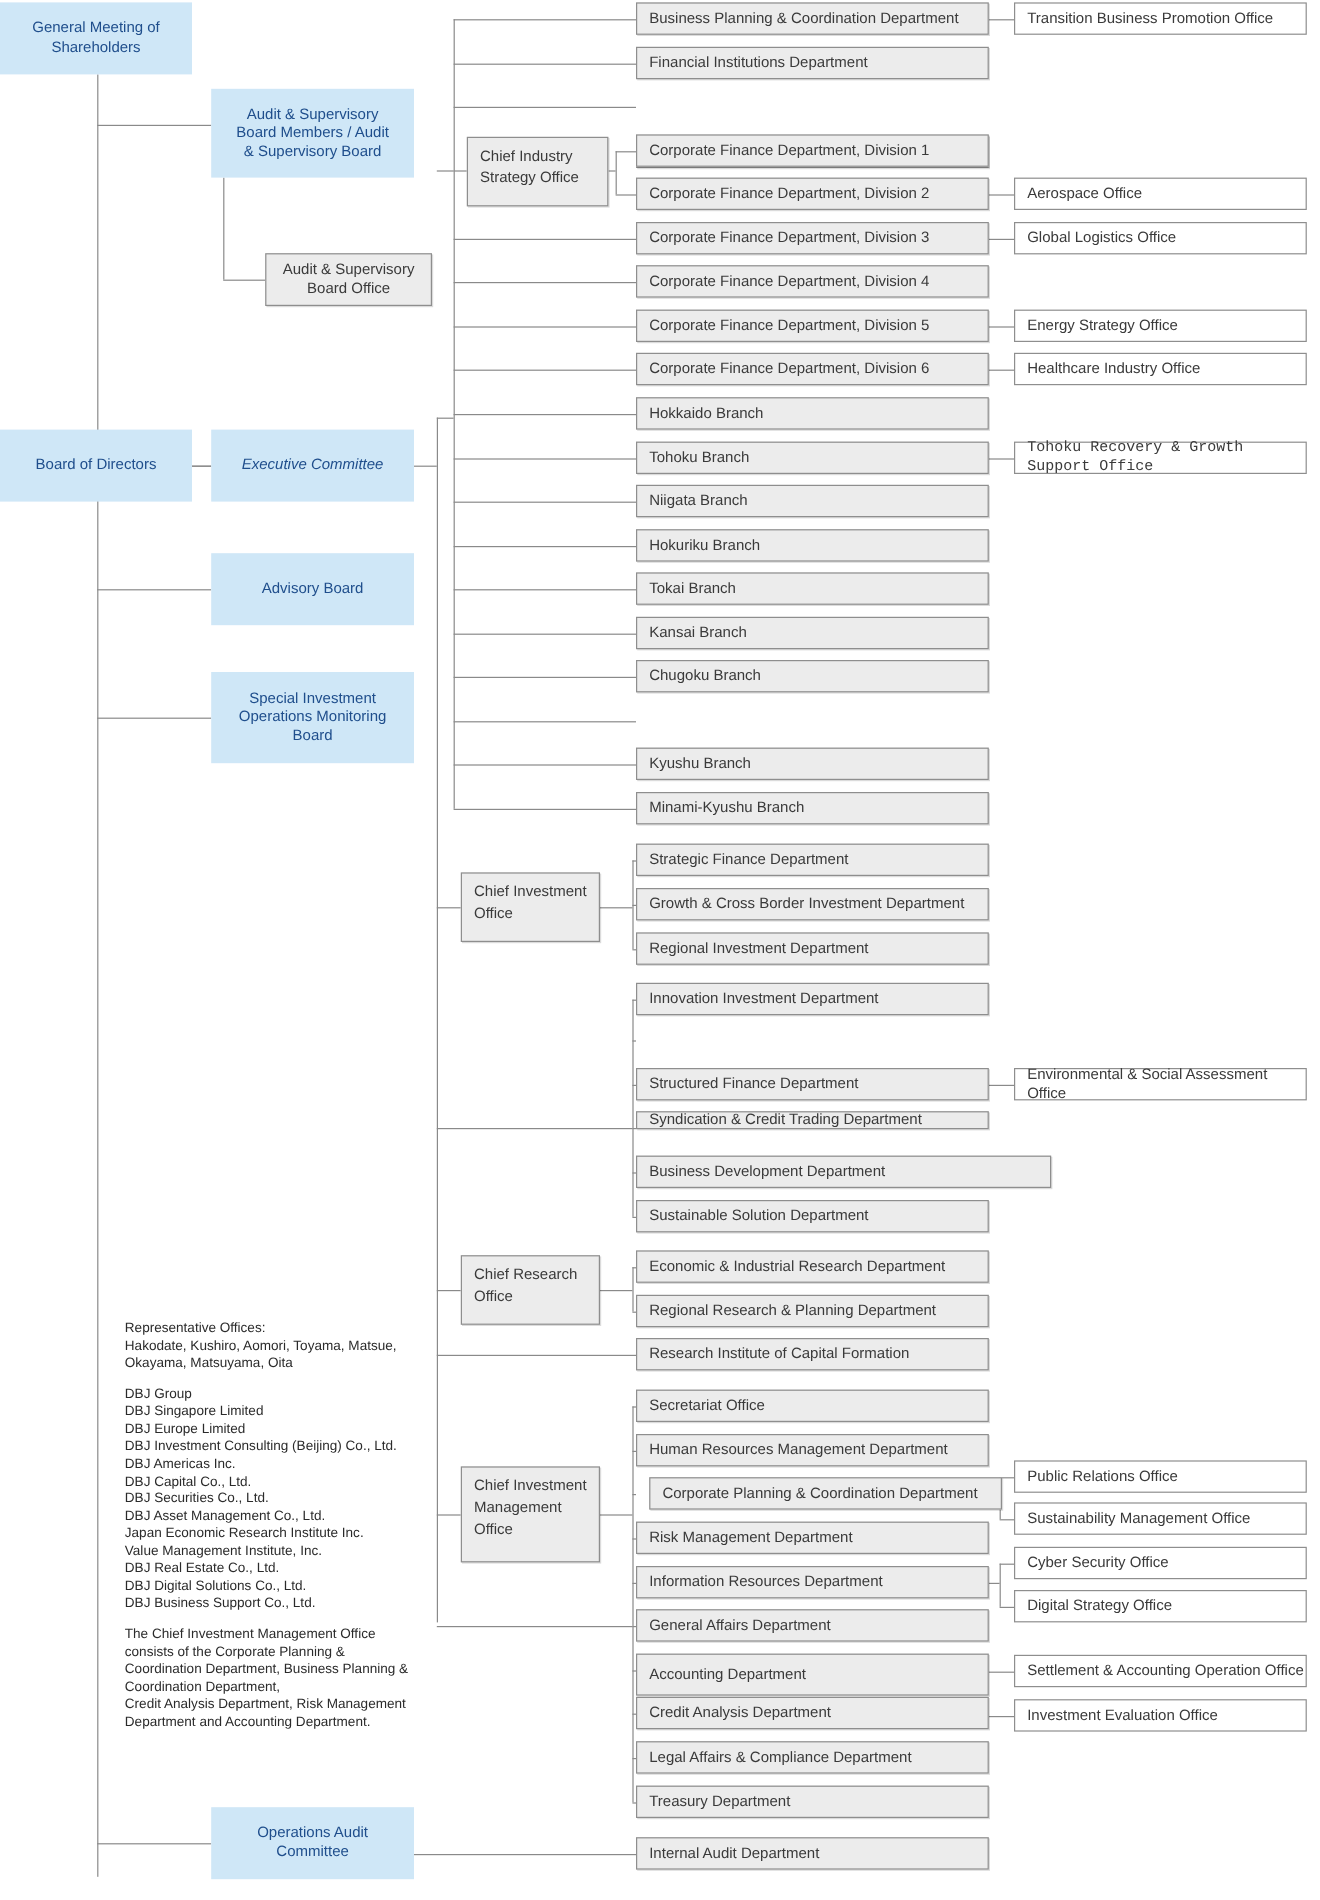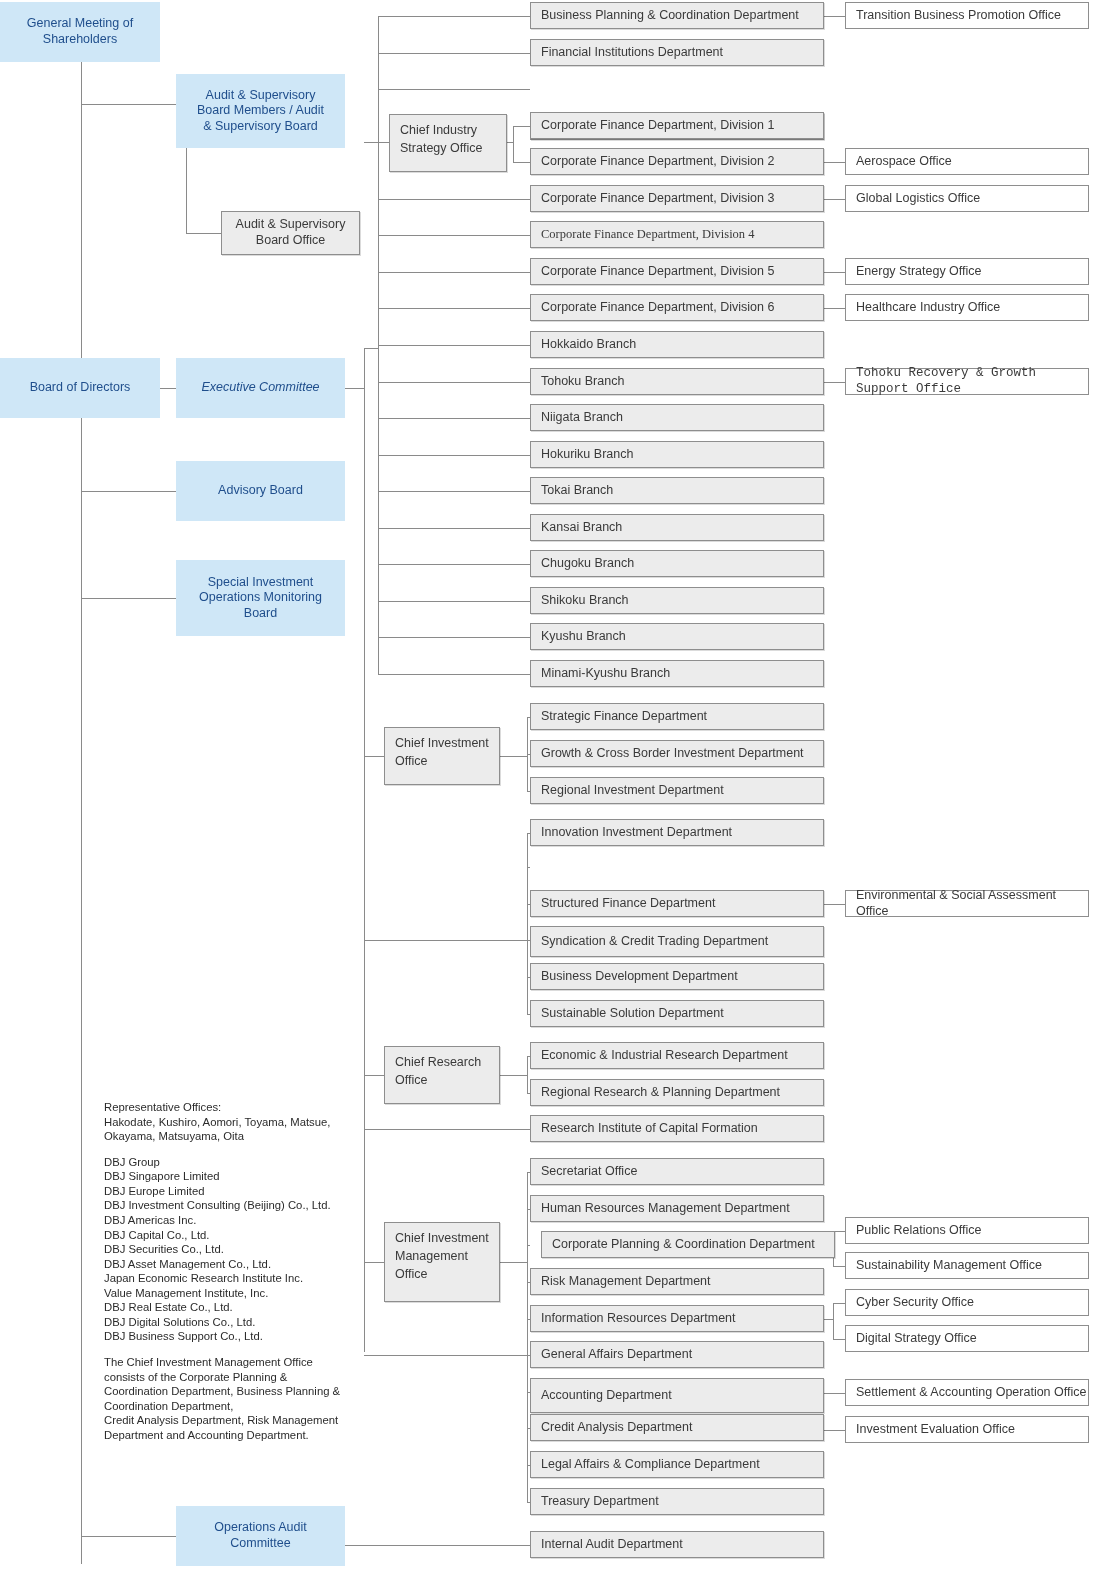--- a/index.html
+++ b/index.html
@@ -175,40 +175,39 @@
     <div class="box grey chief" style="left: 389px; top: 114px; width: 118px; height: 58px;">Chief Industry<br>Strategy Office</div>
     <div class="box grey chief" style="left: 384px; top: 727px; width: 116px; height: 58px;">Chief Investment<br>Office</div>
     <div class="box grey chief" style="left: 384px; top: 1046px; width: 116px; height: 58px;">Chief Research<br>Office</div>
     <div class="box grey chief" style="left: 384px; top: 1222px; width: 116px; height: 80px;">Chief Investment<br>Management Office</div>
     <div class="box grey" style="left: 530px; top: 2px; width: 294px; height: 27px;">Business Planning &amp; Coordination Department</div>
     <div class="box grey" style="left: 530px; top: 39px; width: 294px; height: 27px;">Financial Institutions Department</div>
     <div class="box grey" style="left: 530px; top: 75px; width: 294px; height: 27px; margin-top: 38px;">Urban Development Department</div>
     <div class="box grey" style="left: 530px; top: 112px; width: 294px; height: 27px;">Corporate Finance Department, Division 1</div>
     <div class="box grey" style="left: 530px; top: 148px; width: 294px; height: 27px;">Corporate Finance Department, Division 2</div>
     <div class="box grey" style="left: 530px; top: 185px; width: 294px; height: 27px;">Corporate Finance Department, Division 3</div>
-    <div class="box grey" style="left: 530px; top: 221px; width: 294px; height: 27px; font-family: Liberation Serif, serif;">Corporate Finance Department, Division 4</div>
+    <div class="box grey" style="left: 530px; top: 221px; width: 294px; height: 27px;">Corporate Finance Department, Division 4</div>
     <div class="box grey" style="left: 530px; top: 258px; width: 294px; height: 27px;">Corporate Finance Department, Division 5</div>
     <div class="box grey" style="left: 530px; top: 294px; width: 294px; height: 27px;">Corporate Finance Department, Division 6</div>
     <div class="box grey" style="left: 530px; top: 331px; width: 294px; height: 27px;">Hokkaido Branch</div>
     <div class="box grey" style="left: 530px; top: 368px; width: 294px; height: 27px;">Tohoku Branch</div>
     <div class="box grey" style="left: 530px; top: 404px; width: 294px; height: 27px;">Niigata Branch</div>
     <div class="box grey" style="left: 530px; top: 441px; width: 294px; height: 27px;">Hokuriku Branch</div>
     <div class="box grey" style="left: 530px; top: 477px; width: 294px; height: 27px;">Tokai Branch</div>
     <div class="box grey" style="left: 530px; top: 514px; width: 294px; height: 27px;">Kansai Branch</div>
     <div class="box grey" style="left: 530px; top: 550px; width: 294px; height: 27px;">Chugoku Branch</div>
-    <div class="box grey" style="left: 530px; top: 587px; width: 294px; height: 27px;">Shikoku Branch</div>
     <div class="box grey" style="left: 530px; top: 623px; width: 294px; height: 27px;">Kyushu Branch</div>
     <div class="box grey" style="left: 530px; top: 660px; width: 294px; height: 27px;">Minami-Kyushu Branch</div>
     <div class="box grey" style="left: 530px; top: 703px; width: 294px; height: 27px;">Strategic Finance Department</div>
     <div class="box grey" style="left: 530px; top: 740px; width: 294px; height: 27px;">Growth &amp; Cross Border Investment Department</div>
     <div class="box grey" style="left: 530px; top: 777px; width: 294px; height: 27px;">Regional Investment Department</div>
     <div class="box grey" style="left: 530px; top: 819px; width: 294px; height: 27px;">Innovation Investment Department</div>
     <div class="box grey" style="left: 530px; top: 890px; width: 294px; height: 27px;">Structured Finance Department</div>
-    <div class="box grey" style="left: 530px; top: 926px; width: 294px; height: 31px;">Syndication &amp; Credit Trading Department</div>
-    <div class="box grey" style="left: 530px; top: 963px; width: 294px; height: 27px;">Business Development Department</div>
+    <div class="box grey" style="left: 530px; top: 926px; width: 294px; height: 15px;">Syndication &amp; Credit Trading Department</div>
+    <div class="box grey" style="left: 530px; top: 963px; width: 346px; height: 27px;">Business Development Department</div>
     <div class="box grey" style="left: 530px; top: 1000px; width: 294px; height: 27px;">Sustainable Solution Department</div>
     <div class="box grey" style="left: 530px; top: 1042px; width: 294px; height: 27px;">Economic &amp; Industrial Research Department</div>
     <div class="box grey" style="left: 530px; top: 1079px; width: 294px; height: 27px;">Regional Research &amp; Planning Department</div>
     <div class="box grey" style="left: 530px; top: 1115px; width: 294px; height: 27px;">Research Institute of Capital Formation</div>
     <div class="box grey" style="left: 530px; top: 1158px; width: 294px; height: 27px;">Secretariat Office</div>
     <div class="box grey" style="left: 530px; top: 1195px; width: 294px; height: 27px;">Human Resources Management Department</div>
     <div class="box grey" style="left: 530px; top: 1231px; width: 294px; height: 27px; margin-left: 11px;">Corporate Planning &amp; Coordination Department</div>
     <div class="box grey" style="left: 530px; top: 1268px; width: 294px; height: 27px;">Risk Management Department</div>
     <div class="box grey" style="left: 530px; top: 1305px; width: 294px; height: 27px;">Information Resources Department</div>
     <div class="box grey" style="left: 530px; top: 1341px; width: 294px; height: 27px;">General Affairs Department</div>

